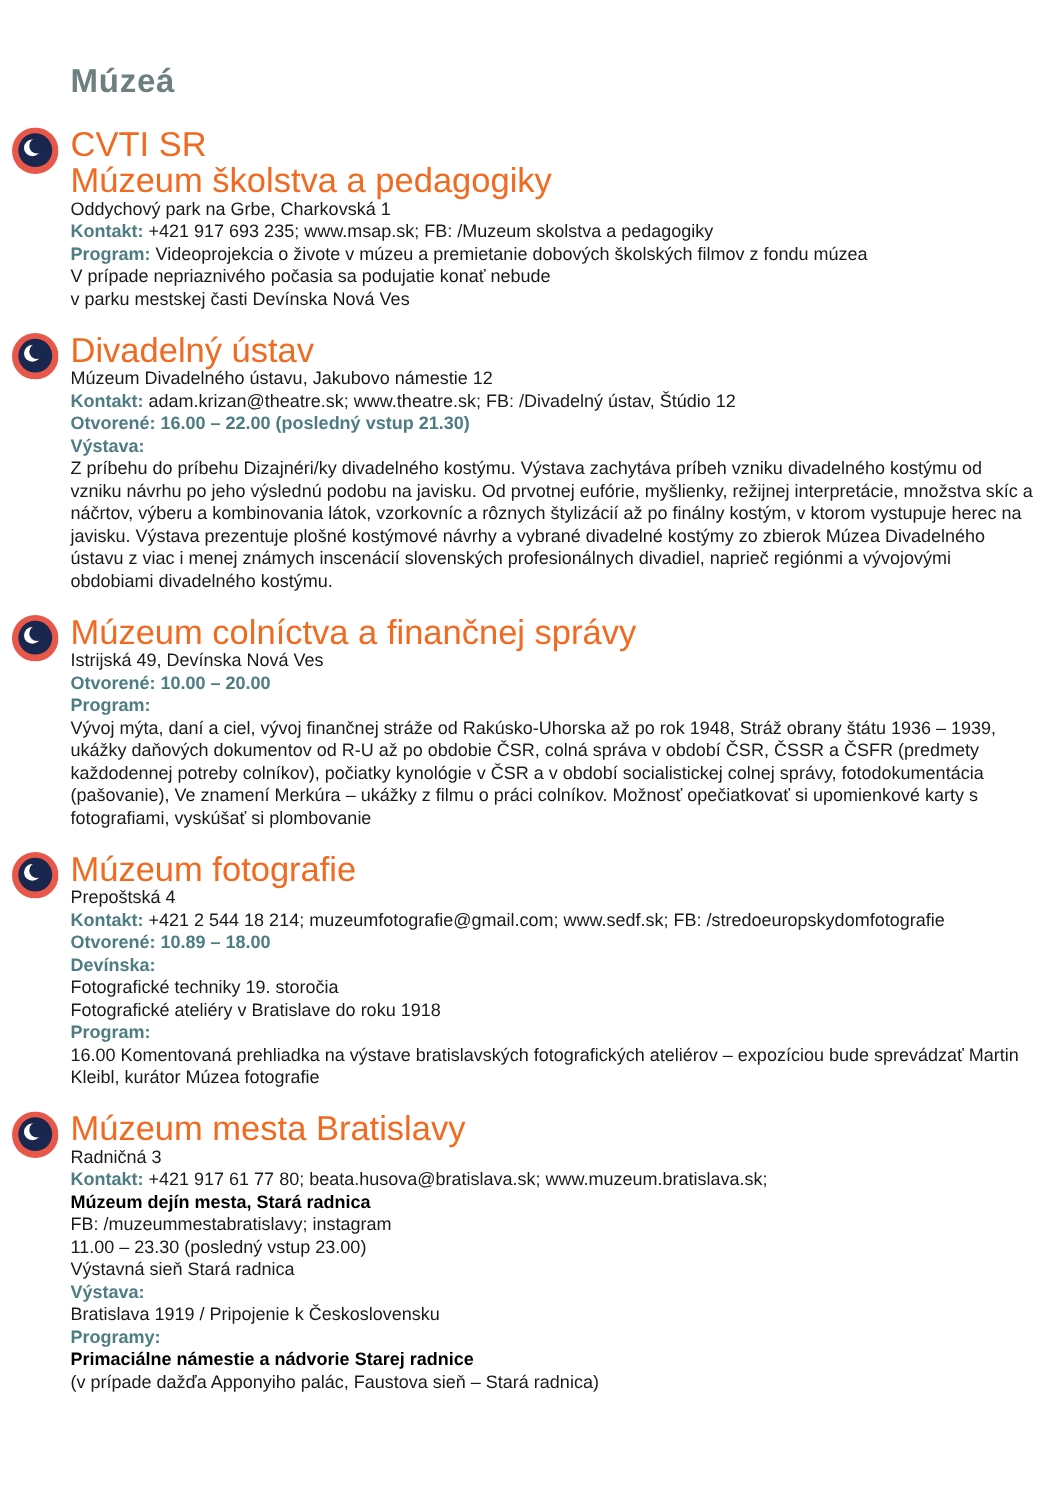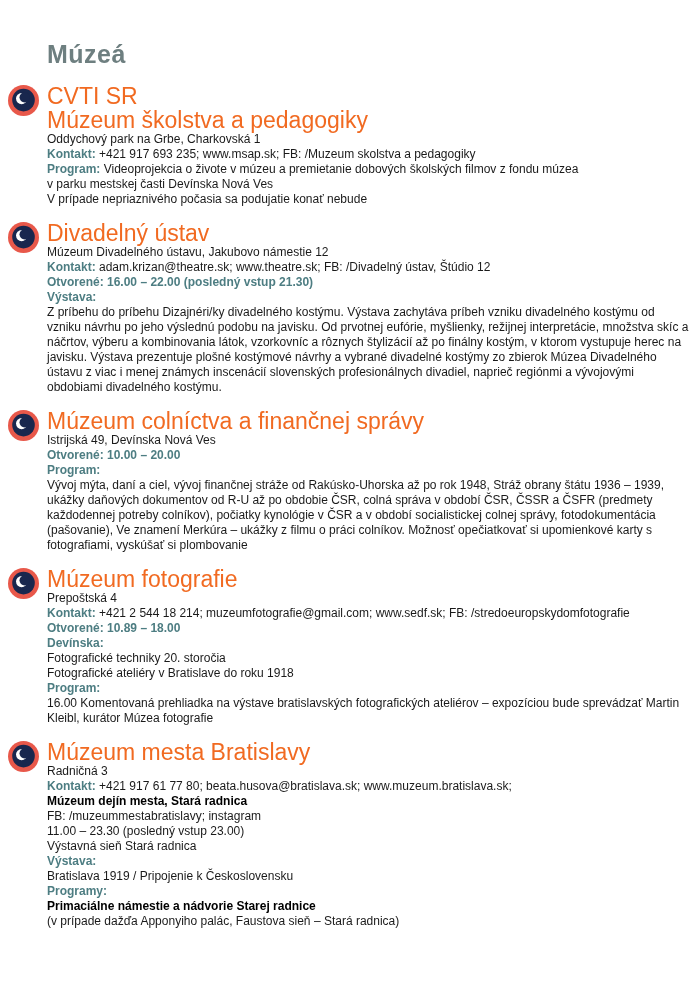--- a/index.html
+++ b/index.html
@@ -13,21 +13,21 @@
   .page{
     position:relative;
     width:700px;height:992px;
     background:#ffffff;
     overflow:hidden;
     box-sizing:border-box;
     padding-top:38px;
   }
   .page-title{
     margin:0 0 14px 47px;
-    font-size:25px;
+    font-size:22px;
     line-height:32px;
     font-weight:bold;
     color:var(--title-gray);
     letter-spacing:0.5px;
   }
   #entries{margin-left:47px;margin-right:8px;}
   .entry{position:relative;margin-bottom:14px;}
   .moon-icon{
     position:absolute;
     left:-39px;top:1px;
@@ -64,22 +64,22 @@
             <circle cx="13.6" cy="13.6" r="5.6" fill="#ffffff"></circle>
             <circle cx="16.6" cy="12.3" r="5.1" fill="#19274e"></circle>
           </svg></span>
         <h2 class="museum-name">
           <div class="hline">CVTI SR</div>
           <div class="hline">Múzeum školstva a pedagogiky</div>
         </h2>
         <p class="line"><span class="seg-plain">Oddychový park na Grbe, Charkovská 1</span></p>
         <p class="line"><span class="seg-label">Kontakt:</span><span class="seg-plain"> +421 917 693 235; www.msap.sk; FB: /Muzeum skolstva a pedagogiky</span></p>
         <p class="line"><span class="seg-label">Program:</span><span class="seg-plain"> Videoprojekcia o živote v múzeu a premietanie dobových školských filmov z fondu múzea</span></p>
+        <p class="line"><span class="seg-plain">V prípade nepriaznivého počasia sa podujatie konať nebude</span></p>
         <p class="line"><span class="seg-plain">v parku mestskej časti Devínska Nová Ves</span></p>
-        <p class="line"><span class="seg-plain">V prípade nepriaznivého počasia sa podujatie konať nebude</span></p>
       </section>
       <section class="entry">
         <span class="moon-icon"><svg width="31" height="31" viewBox="0 0 31 31" xmlns="http://www.w3.org/2000/svg">
             <circle cx="15.5" cy="15.5" r="15.5" fill="#e8584a"></circle>
             <circle cx="15.5" cy="15.1" r="11.3" fill="#19274e"></circle>
             <circle cx="13.6" cy="13.6" r="5.6" fill="#ffffff"></circle>
             <circle cx="16.6" cy="12.3" r="5.1" fill="#19274e"></circle>
           </svg></span>
         <h2 class="museum-name">
           <div class="hline">Divadelný ústav</div>
@@ -112,21 +112,21 @@
             <circle cx="13.6" cy="13.6" r="5.6" fill="#ffffff"></circle>
             <circle cx="16.6" cy="12.3" r="5.1" fill="#19274e"></circle>
           </svg></span>
         <h2 class="museum-name">
           <div class="hline">Múzeum fotografie</div>
         </h2>
         <p class="line"><span class="seg-plain">Prepoštská 4</span></p>
         <p class="line"><span class="seg-label">Kontakt:</span><span class="seg-plain"> +421 2 544 18 214; muzeumfotografie@gmail.com; www.sedf.sk; FB: /stredoeuropskydomfotografie</span></p>
         <p class="line"><span class="seg-label">Otvorené: 10.89 – 18.00</span></p>
         <p class="line"><span class="seg-label">Devínska:</span></p>
-        <p class="line"><span class="seg-plain">Fotografické techniky 20. storočia</span></p>
+        <p class="line"><span class="seg-plain">Fotografické techniky 19. storočia</span></p>
         <p class="line"><span class="seg-plain">Fotografické ateliéry v Bratislave do roku 1918</span></p>
         <p class="line"><span class="seg-label">Program:</span></p>
         <p class="line"><span class="seg-plain">16.00 Komentovaná prehliadka na výstave bratislavských fotografických ateliérov – expozíciou bude sprevádzať Martin Kleibl, kurátor Múzea fotografie</span></p>
       </section>
       <section class="entry">
         <span class="moon-icon"><svg width="31" height="31" viewBox="0 0 31 31" xmlns="http://www.w3.org/2000/svg">
             <circle cx="15.5" cy="15.5" r="15.5" fill="#e8584a"></circle>
             <circle cx="15.5" cy="15.1" r="11.3" fill="#19274e"></circle>
             <circle cx="13.6" cy="13.6" r="5.6" fill="#ffffff"></circle>
             <circle cx="16.6" cy="12.3" r="5.1" fill="#19274e"></circle>

